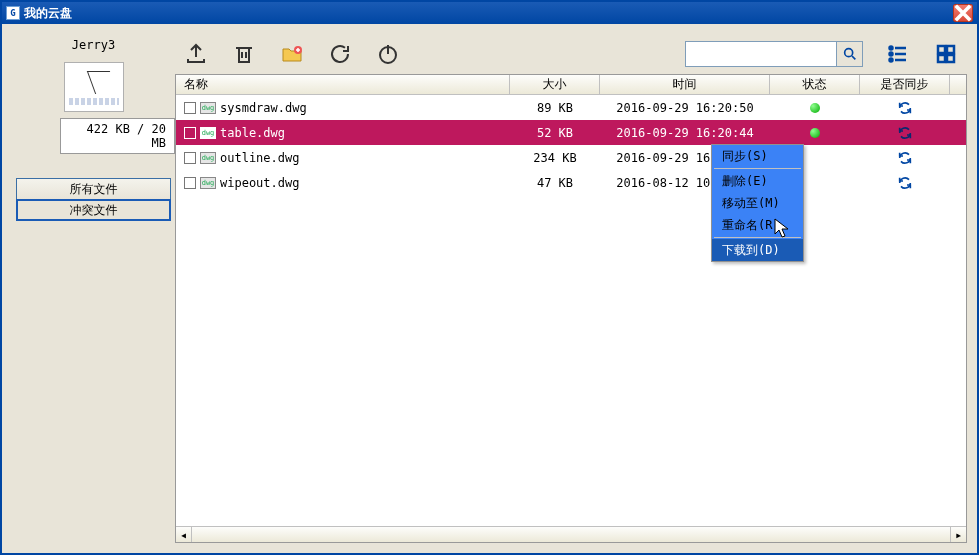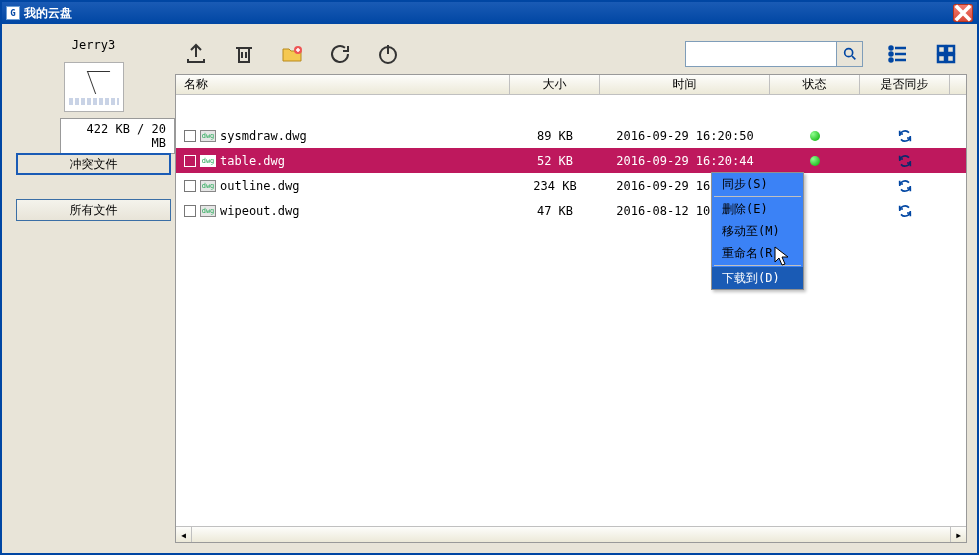--- a/index.html
+++ b/index.html
@@ -36,21 +36,21 @@
 .file-pane { flex:1; border:1px solid #999; background:#fff; display:flex; flex-direction:column; position:relative; }
 .columns { height:20px; display:flex; background:linear-gradient(#fdfdfb,#ece9d8); border-bottom:1px solid #c0c0c0; }
 .col { border-right:1px solid #c0c0c0; padding:2px 8px; display:flex; align-items:center; }
 .col-name { flex:1; }
 .col-size { width:90px; justify-content:center; }
 .col-time { width:170px; justify-content:center; }
 .col-status { width:90px; justify-content:center; }
 .col-sync { width:90px; justify-content:center; }
 .col-end { width:16px; border-right:none; }
 
-.rows { flex:1; position:relative;margin-top:28px; }
+.rows { flex:1; position:relative; }
 .row { height:25px; display:flex; align-items:center; border-bottom:0px solid #eee; }
 .row.selected { background:#be185d; color:#fff; }
 .cell { padding:0 8px; display:flex; align-items:center; }
 .cell-name { flex:1; gap:4px; }
 .cell-size { width:90px; justify-content:center; }
 .cell-time { width:170px; justify-content:center; }
 .cell-status { width:90px; justify-content:center; }
 .cell-sync { width:90px; justify-content:center; }
 .cell-end { width:16px; }
 
@@ -87,22 +87,22 @@
           <path d="M1 1 L9 9 M9 1 L1 9" stroke="#fff" stroke-width="2"></path>
         </svg>
     </div>
   </div>
 
   <div class="content">
     <div class="sidebar">
       <div class="user-name">Jerry3</div>
       <div class="thumb"></div>
       <div class="quota">422 KB / 20 MB</div>
+      <div class="nav-btn first">所有文件</div>
       <div class="nav-btn active">冲突文件</div>
-      <div class="nav-btn first">所有文件</div>
     </div>
 
     <div class="main">
       <div class="toolbar">
         <div class="tool-icon">
           <svg viewBox="0 0 24 24" fill="none" stroke="#333" stroke-width="2">
               <path d="M4 17v3h16v-3"></path>
               <path d="M12 3v12"></path>
               <path d="M7 8l5-5 5 5"></path>
             </svg>

